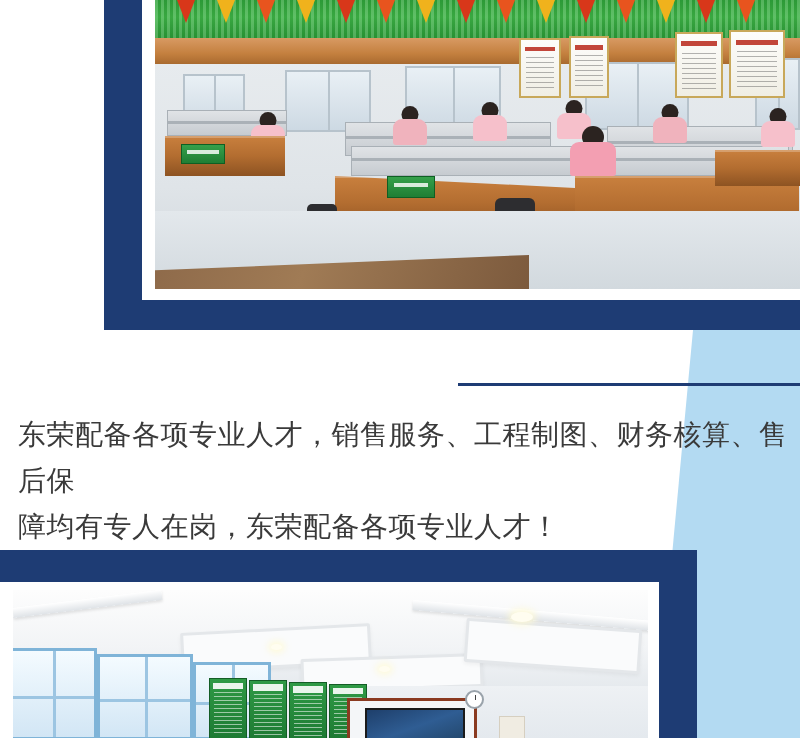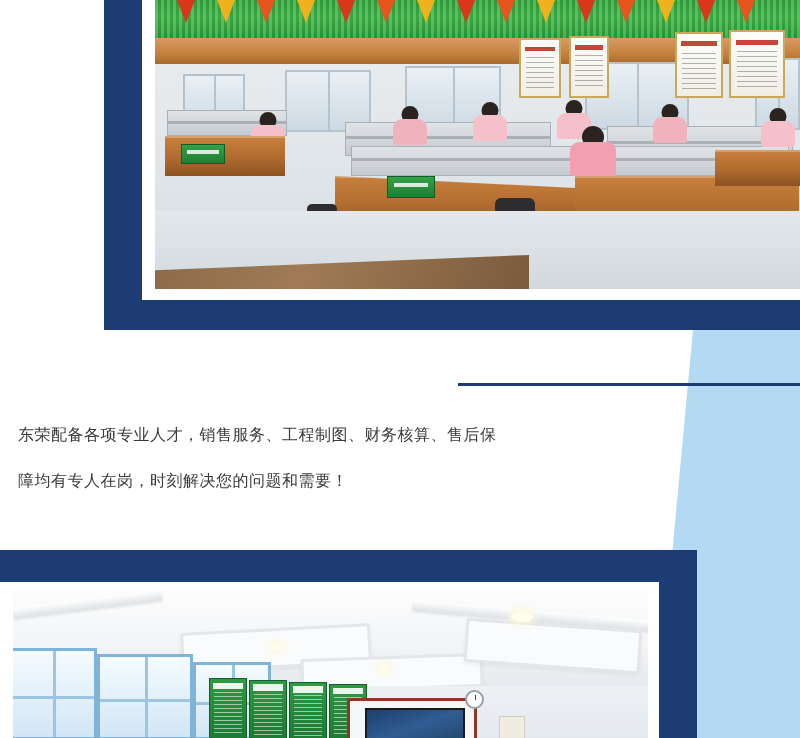--- a/index.html
+++ b/index.html
@@ -212,21 +212,21 @@
     z-index: 4;
   }
 
   
   .body-copy {
     position: absolute;
     left: 18px;
     top: 412px;
     width: 782px;
     z-index: 4;
-    font-size: 16px;
+    font-size: 28px;
     line-height: 46px;
     color: #3a3a3a;
     letter-spacing: 0.5px;
   }
   .body-copy p { margin: 0; }
 
   
   .bottom-frame {
     position: absolute;
     left: 0;
@@ -458,21 +458,21 @@
     <div class="p1-chair" style="left:520px; top:222px;"></div>
 
     <div class="p1-floor"></div>
     <div class="p1-rug"></div>
   </div>
 
   <div class="title-rule"></div>
 
   <div class="body-copy">
     <p>东荣配备各项专业人才，销售服务、工程制图、财务核算、售后保</p>
-    <p>障均有专人在岗，时刻解决您的问题和需要！</p>
+    <p>障均有专人在岗，东荣配备各项专业人才！</p>
   </div>
 
   <div class="bottom-frame">
     <div class="bottom-frame-inner"></div>
   </div>
 
   <div class="bottom-photo">
     <div class="p2-ceil"></div>
 
     <div class="p2-beam" style="left:0;    top:18px;  width:150px; transform:rotate(-7deg); transform-origin:left center;"></div>

